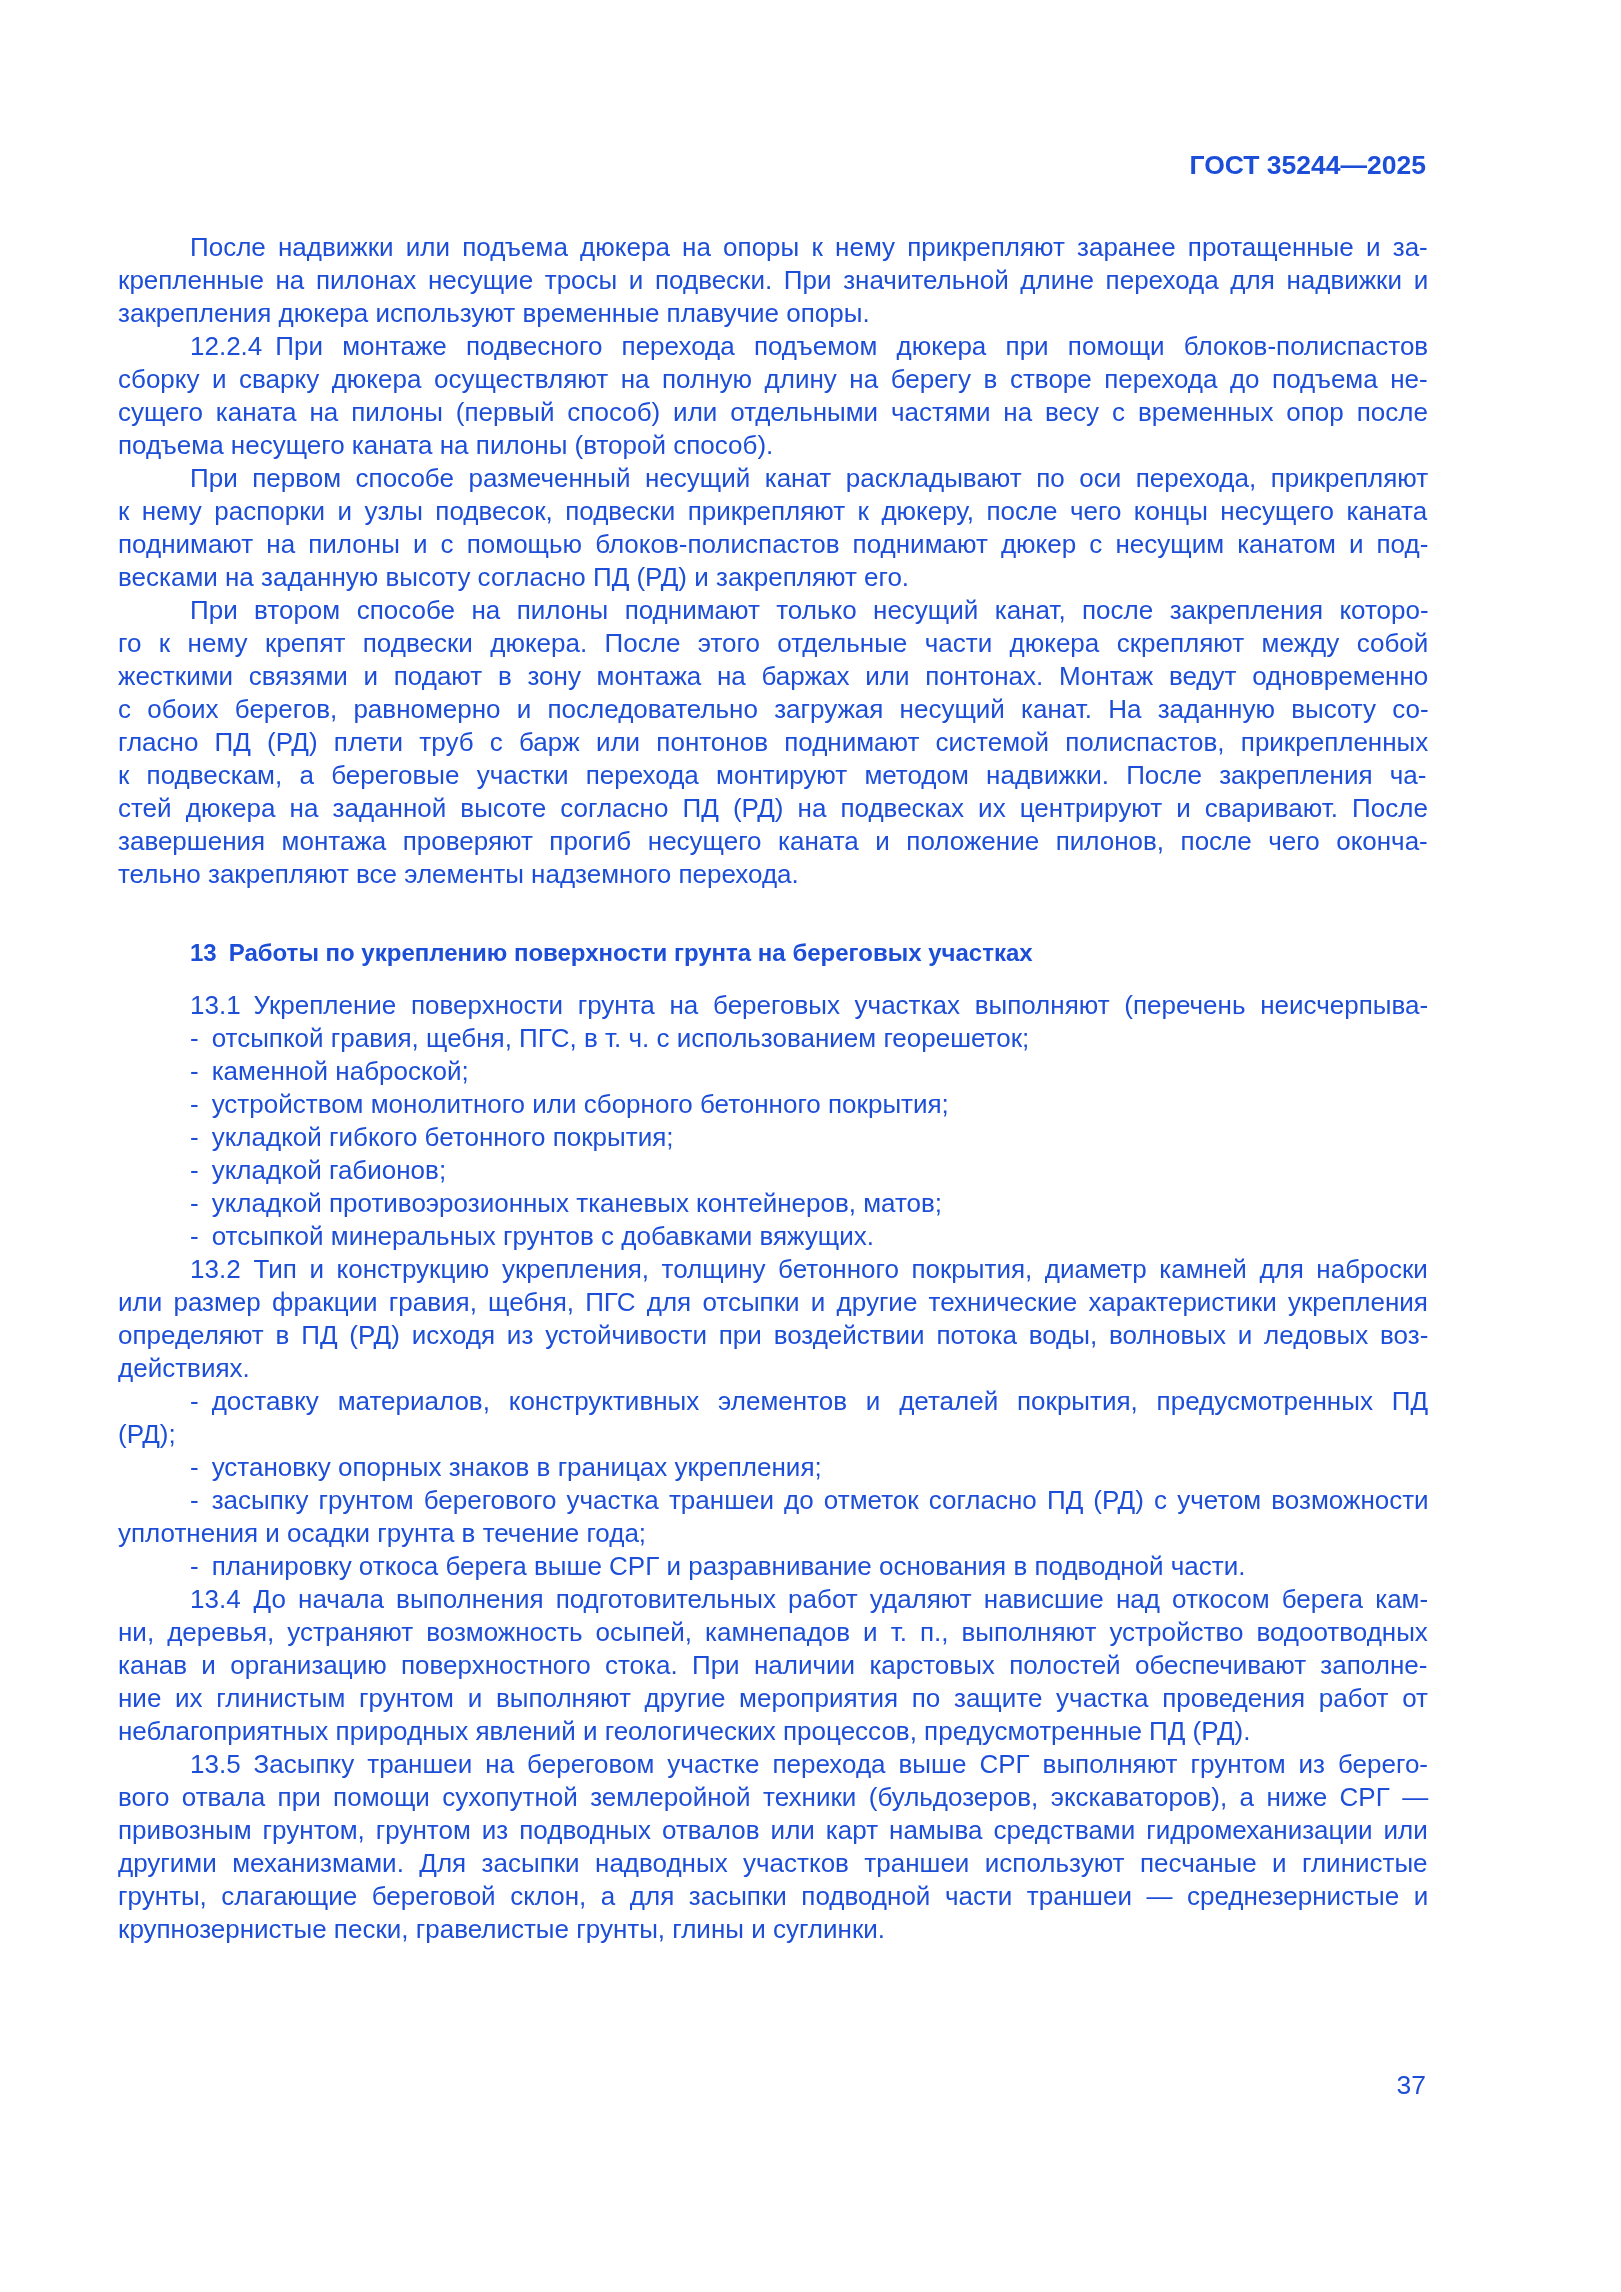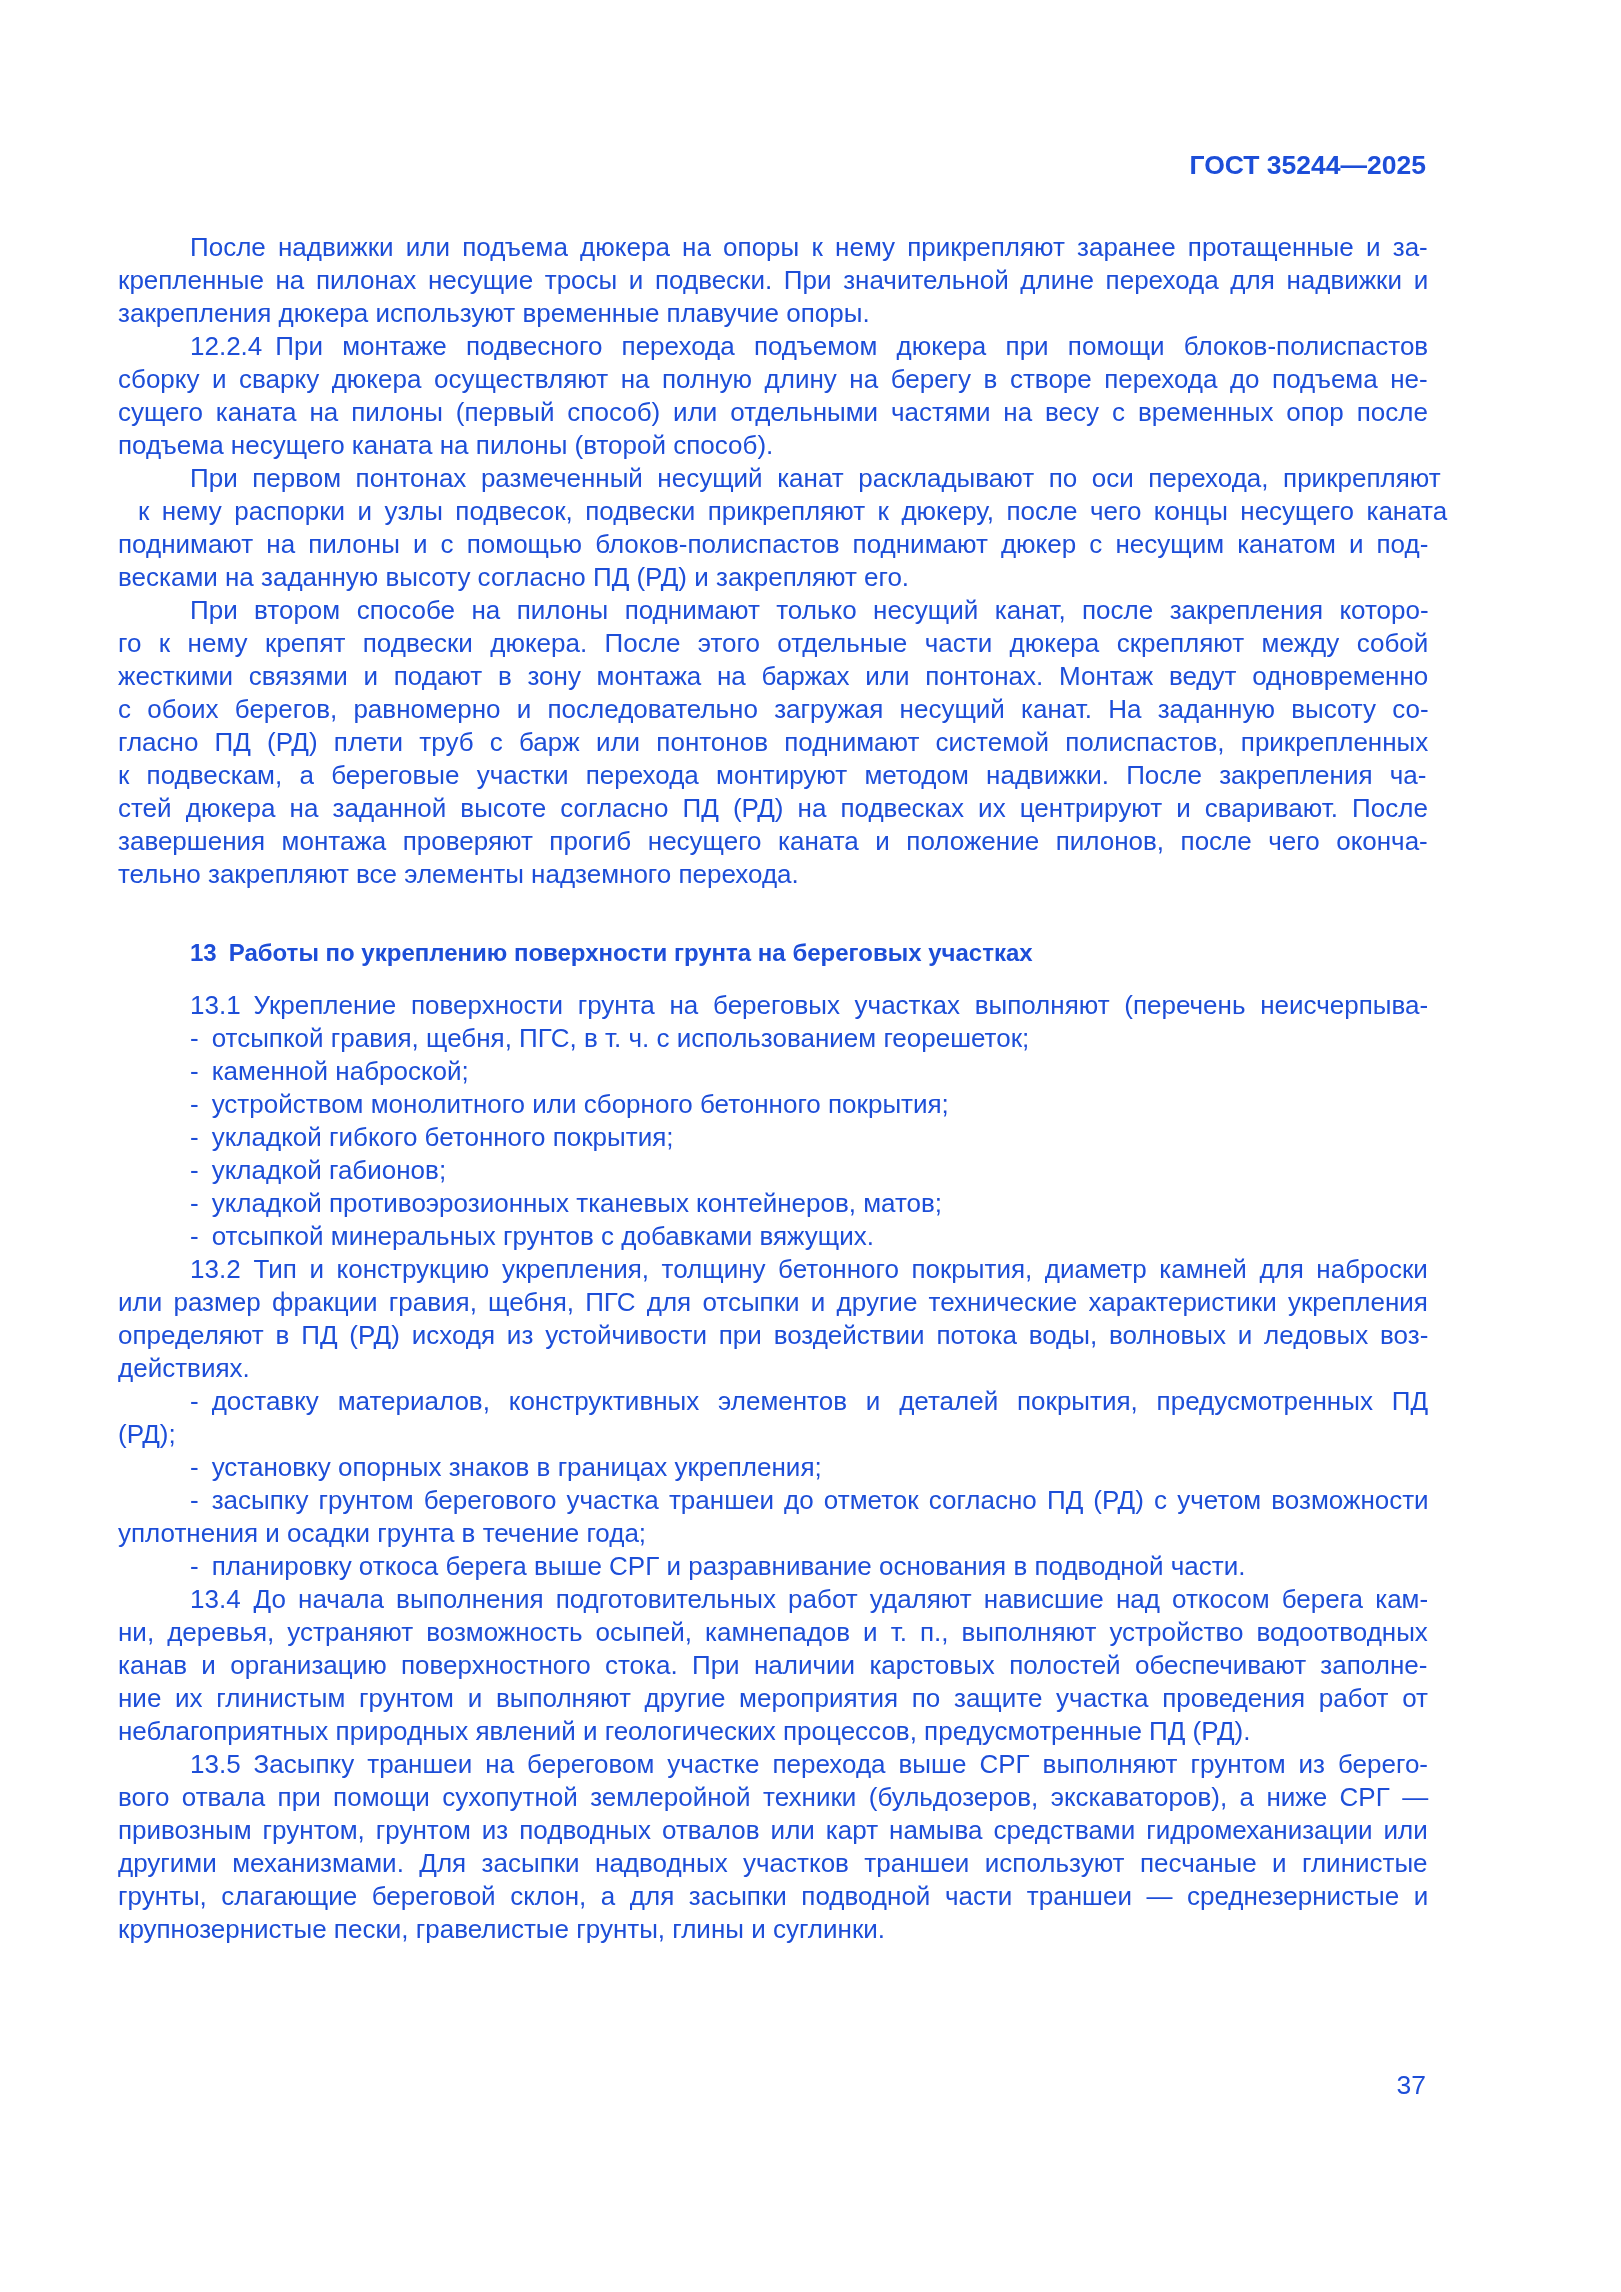--- a/index.html
+++ b/index.html
@@ -62,22 +62,22 @@
         <div class="ln"><span style="word-spacing: 4.4px;">крепленные на пилонах несущие тросы и подвески. При значительной длине перехода для надвижки и</span></div>
         <div class="ln"><span>закрепления дюкера используют временные плавучие опоры.</span></div>
       </div>
       <div class="para">
         <div class="ln ind"><span style="word-spacing: 12px;">12.2.4 При монтаже подвесного перехода подъемом дюкера при помощи блоков-полиспастов</span></div>
         <div class="ln"><span style="word-spacing: 5.3px; text-align: right;">сборку и сварку дюкера осуществляют на полную длину на берегу в створе перехода до подъема не-</span></div>
         <div class="ln"><span style="word-spacing: 5.7px;">сущего каната на пилоны (первый способ) или отдельными частями на весу с временных опор после</span></div>
         <div class="ln"><span>подъема несущего каната на пилоны (второй способ).</span></div>
       </div>
       <div class="para">
-        <div class="ln ind"><span style="word-spacing: 7.3px;">При первом понтонах размеченный несущий канат раскладывают по оси перехода, прикрепляют</span></div>
-        <div class="ln"><span style="word-spacing: 5.2px; margin-left: 20px;">к нему распорки и узлы подвесок, подвески прикрепляют к дюкеру, после чего концы несущего каната</span></div>
+        <div class="ln ind"><span style="word-spacing: 7.3px;">При первом способе размеченный несущий канат раскладывают по оси перехода, прикрепляют</span></div>
+        <div class="ln"><span style="word-spacing: 5.2px;">к нему распорки и узлы подвесок, подвески прикрепляют к дюкеру, после чего концы несущего каната</span></div>
         <div class="ln"><span style="word-spacing: 5.9px;">поднимают на пилоны и с помощью блоков-полиспастов поднимают дюкер с несущим канатом и под-</span></div>
         <div class="ln"><span>весками на заданную высоту согласно ПД (РД) и закрепляют его.</span></div>
       </div>
       <div class="para">
         <div class="ln ind"><span style="word-spacing: 9.2px;">При втором способе на пилоны поднимают только несущий канат, после закрепления которо-</span></div>
         <div class="ln"><span style="word-spacing: 10.2px;">го к нему крепят подвески дюкера. После этого отдельные части дюкера скрепляют между собой</span></div>
         <div class="ln"><span style="word-spacing: 8.5px;">жесткими связями и подают в зону монтажа на баржах или понтонах. Монтаж ведут одновременно</span></div>
         <div class="ln"><span style="word-spacing: 9px;">с обоих берегов, равномерно и последовательно загружая несущий канат. На заданную высоту со-</span></div>
         <div class="ln"><span style="word-spacing: 9px;">гласно ПД (РД) плети труб с барж или понтонов поднимают системой полиспастов, прикрепленных</span></div>
         <div class="ln"><span style="word-spacing: 10px;">к подвескам, а береговые участки перехода монтируют методом надвижки. После закрепления ча-</span></div>

